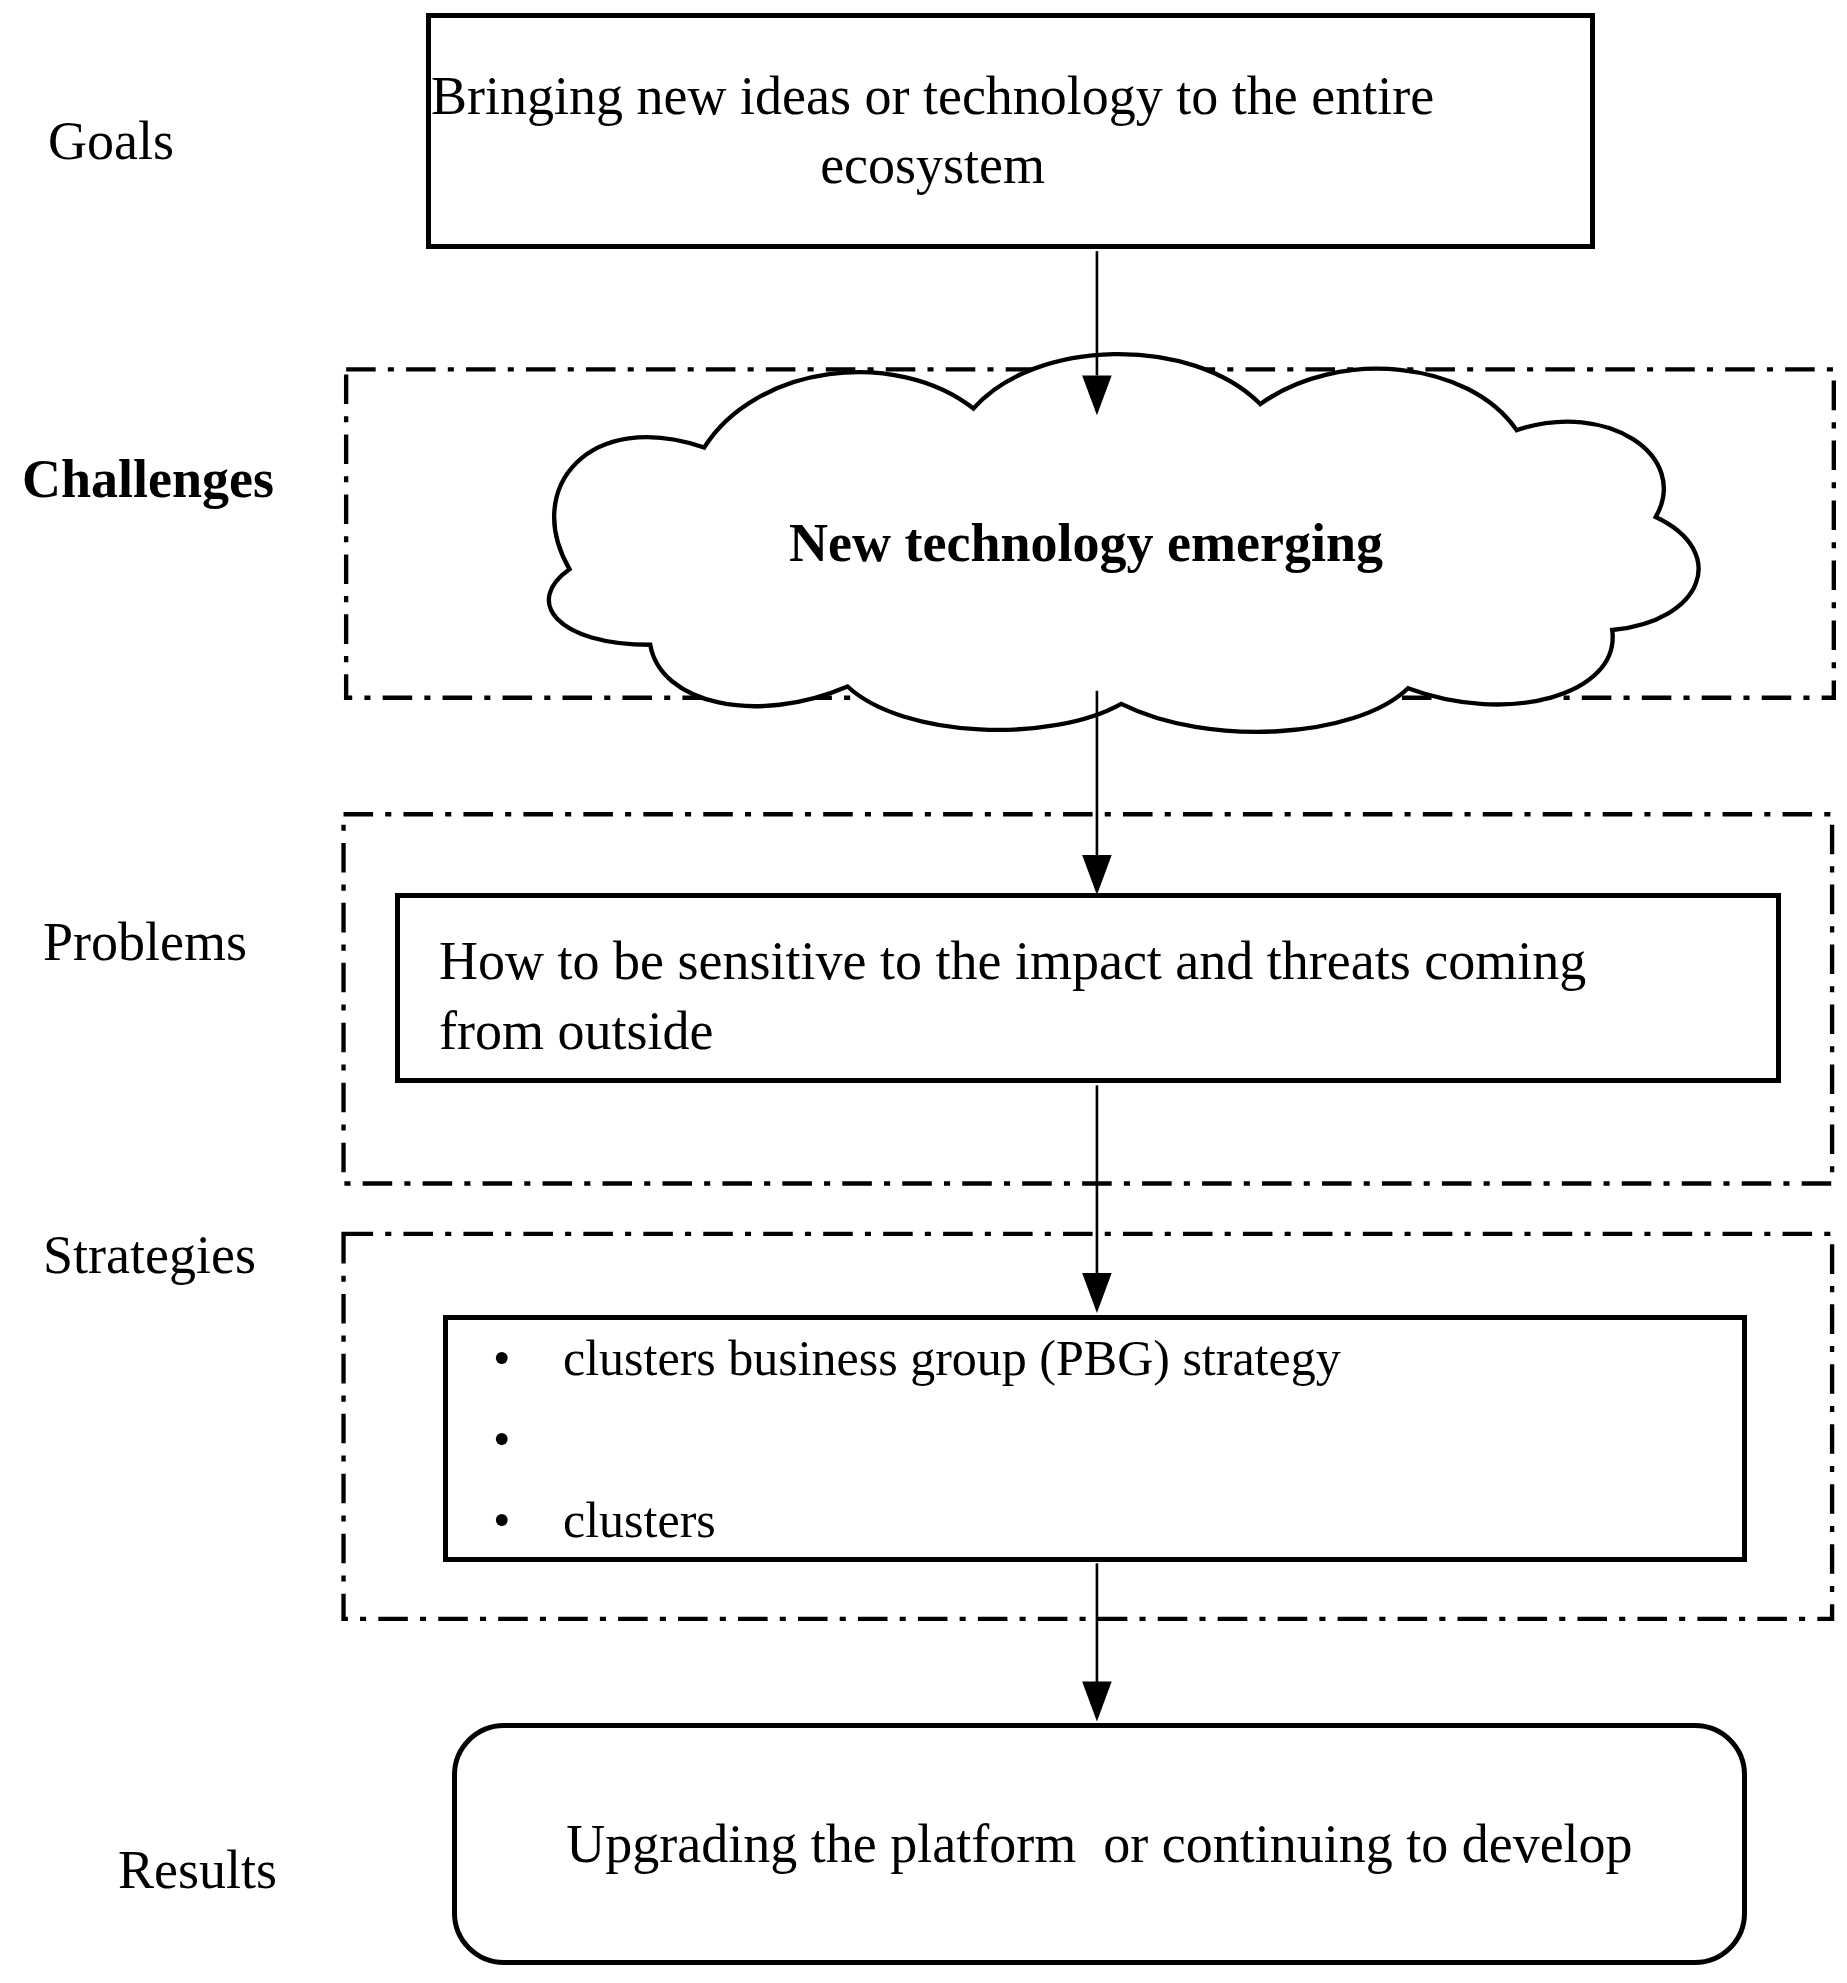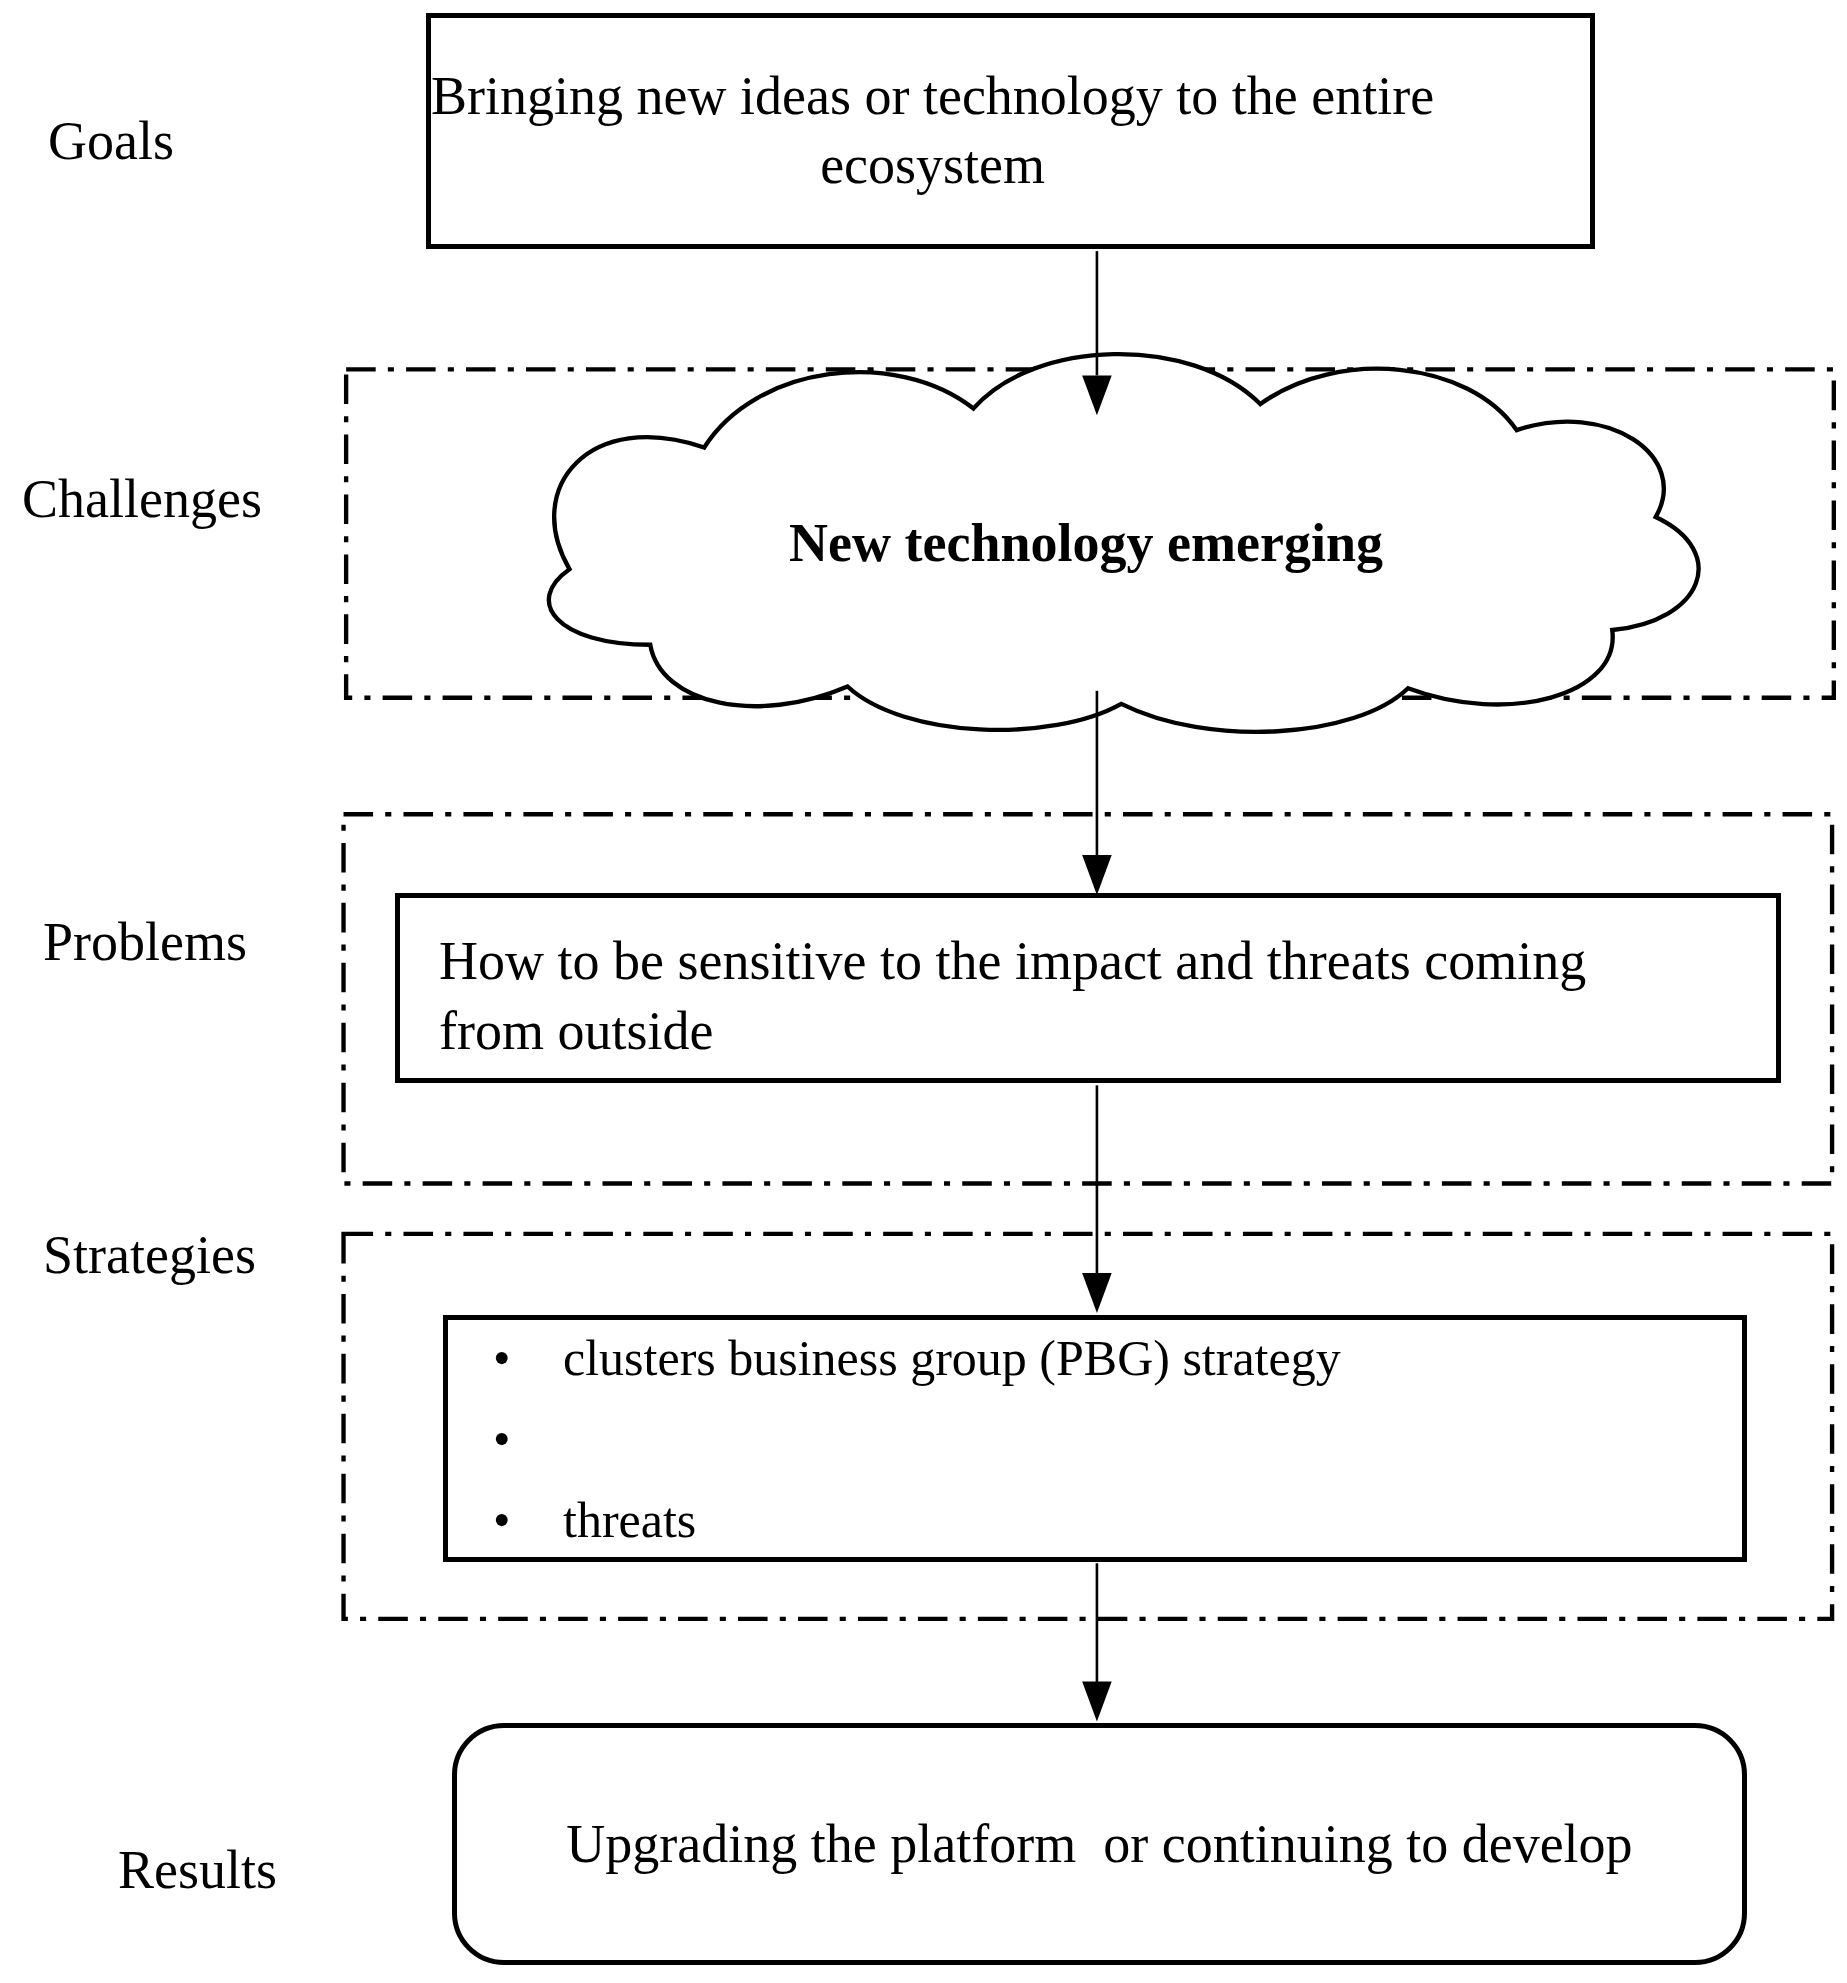--- a/index.html
+++ b/index.html
@@ -14,21 +14,21 @@
   .art{position:absolute;left:0;top:0;width:1848px;height:1983px;}
   .dashdot{fill:none;stroke:var(--ink,#000);stroke-width:5;stroke-dasharray:34 14 7 14;}
   .cloud{fill:#ffffff;stroke:var(--ink,#000);stroke-width:5;}
   .arrow-line{stroke:var(--ink,#000);stroke-width:3;}
   .arrow-head{fill:var(--ink,#000);stroke:none;}
 
   .row-label{
     position:absolute;font-size:54px;line-height:1.1;white-space:nowrap;
   }
   .lbl-goals{left:48px;top:96px;margin-top:16px;}
-  .lbl-challenges{left:22px;top:470px;}
+  .lbl-challenges{left:22px;top:450px;font-weight:bold;}
   .lbl-problems{left:43px;top:913px;}
   .lbl-strategies{left:43px;top:1226px;}
   .lbl-results{left:118px;top:1841px;}
 
   .box{
     position:absolute;box-sizing:border-box;
     border:5.2px solid var(--ink,#000);
     display:flex;align-items:center;
     background:transparent;
     font-size:54px;line-height:1.35;
@@ -121,21 +121,21 @@
   <div class="box strategy-box">
     <div class="bullet-row">
       <span class="bullet-dot">•</span>
       <span>clusters business group (PBG) strategy</span>
     </div>
     <div class="bullet-row">
       <span class="bullet-dot">•</span>
     </div>
     <div class="bullet-row">
       <span class="bullet-dot">•</span>
-      <span>threats</span>
+      <span>clusters</span>
     </div>
   </div>
 
   <div class="box result-box">
     <span>Upgrading the platform  or continuing to develop</span>
   </div>
 
 </div>
 
 

